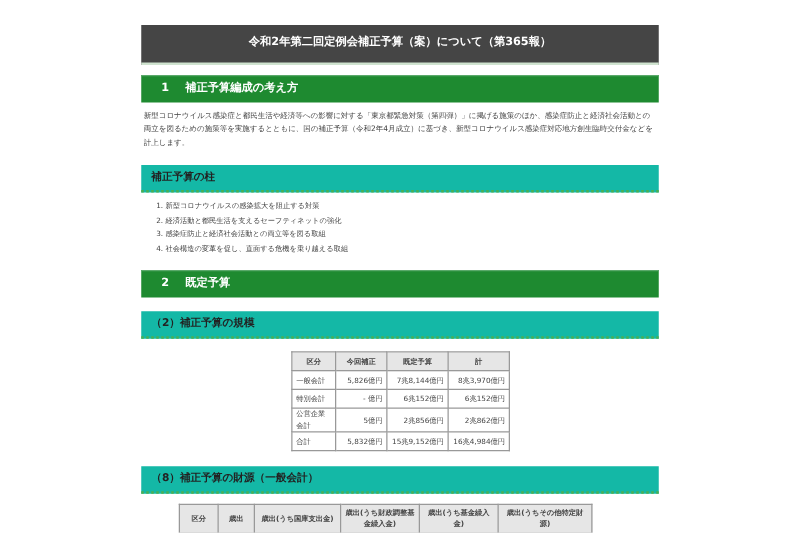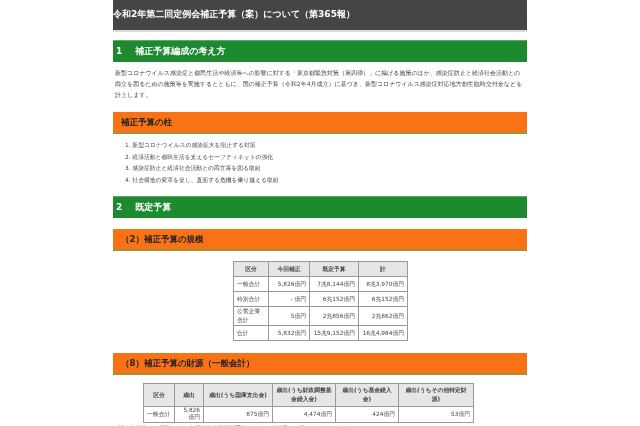--- a/index.html
+++ b/index.html
@@ -1,22 +1,22 @@
 <!DOCTYPE html>
 <html><head>
 <meta charset="utf-8">
 <style>
   html, body { margin:0; padding:0; background:#ffffff; }
   body { width:640px; height:426px; overflow:hidden; font-family:"DejaVu Sans", sans-serif; color:#333; position:relative; }
   .wrap { position:absolute; left:113px; top:0; width:414px; }
-  .title-bar { height:30px; background:#454545; color:#fff; font-size:9px; font-weight:bold; line-height:28px; border-bottom:2px solid #cfe3cf; }
-  .h2 { background:#1e8a30; color:#fff; font-weight:bold; font-size:9px; height:21px; line-height:21px; padding-left:3px; border-top:1px solid #5aa96a; }
+  .title-bar { height:30px; background:#454545; color:#fff; font-size:9px; font-weight:bold; text-align:center; line-height:28px; border-bottom:2px solid #cfe3cf;margin-top:20px; }
+  .h2 { background:#1e8a30; color:#fff; font-weight:bold; font-size:9px; height:21px; line-height:21px; padding-left:16px; border-top:1px solid #5aa96a; }
   .h2 .num { display:inline-block; width:16px; }
   .para { font-size:6px; line-height:11px; color:#444; padding:5px 2px 0 2px; }
-  .h3 { background:#f97316; font-weight:bold; font-size:8.5px; color:#222; height:20px; line-height:20px; padding-left:8px; border-bottom:2px dotted #4caf50; }
+  .h3 { background:#14b8a6; font-weight:bold; font-size:8.5px; color:#222; height:20px; line-height:20px; padding-left:8px; border-bottom:2px dotted #4caf50; }
   ol.pillars { list-style:none; margin:0; padding:6px 0 0 12px; font-size:5.8px; color:#444; }
   ol.pillars li { height:11.5px; line-height:11.5px; }
   table { border-collapse:collapse; font-size:5.8px; color:#444; }
   td, th { border:1px solid #999; padding:0 3px; height:14px; }
   th { background:#e6e6e6; font-weight:bold; text-align:center; }
   td.r { text-align:right; }
   td.l { text-align:left; }
   .note { font-size:5.8px; color:#555; padding-left:0; margin-top:1px; }
 </style>
 </head>

